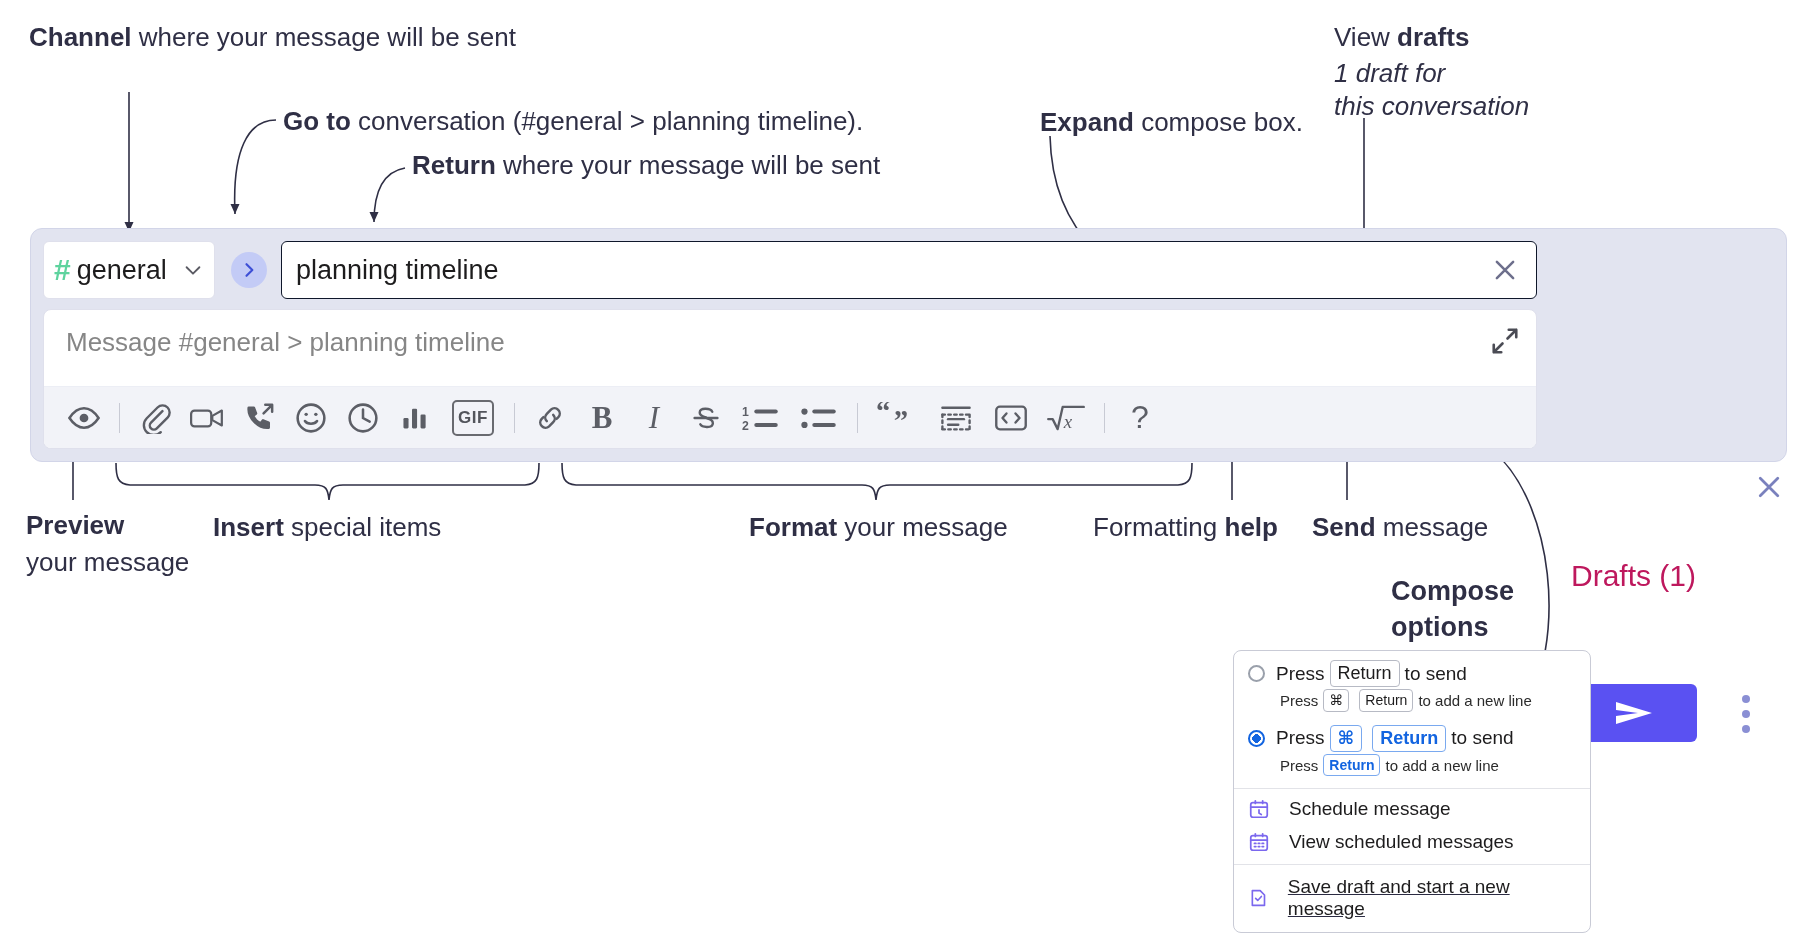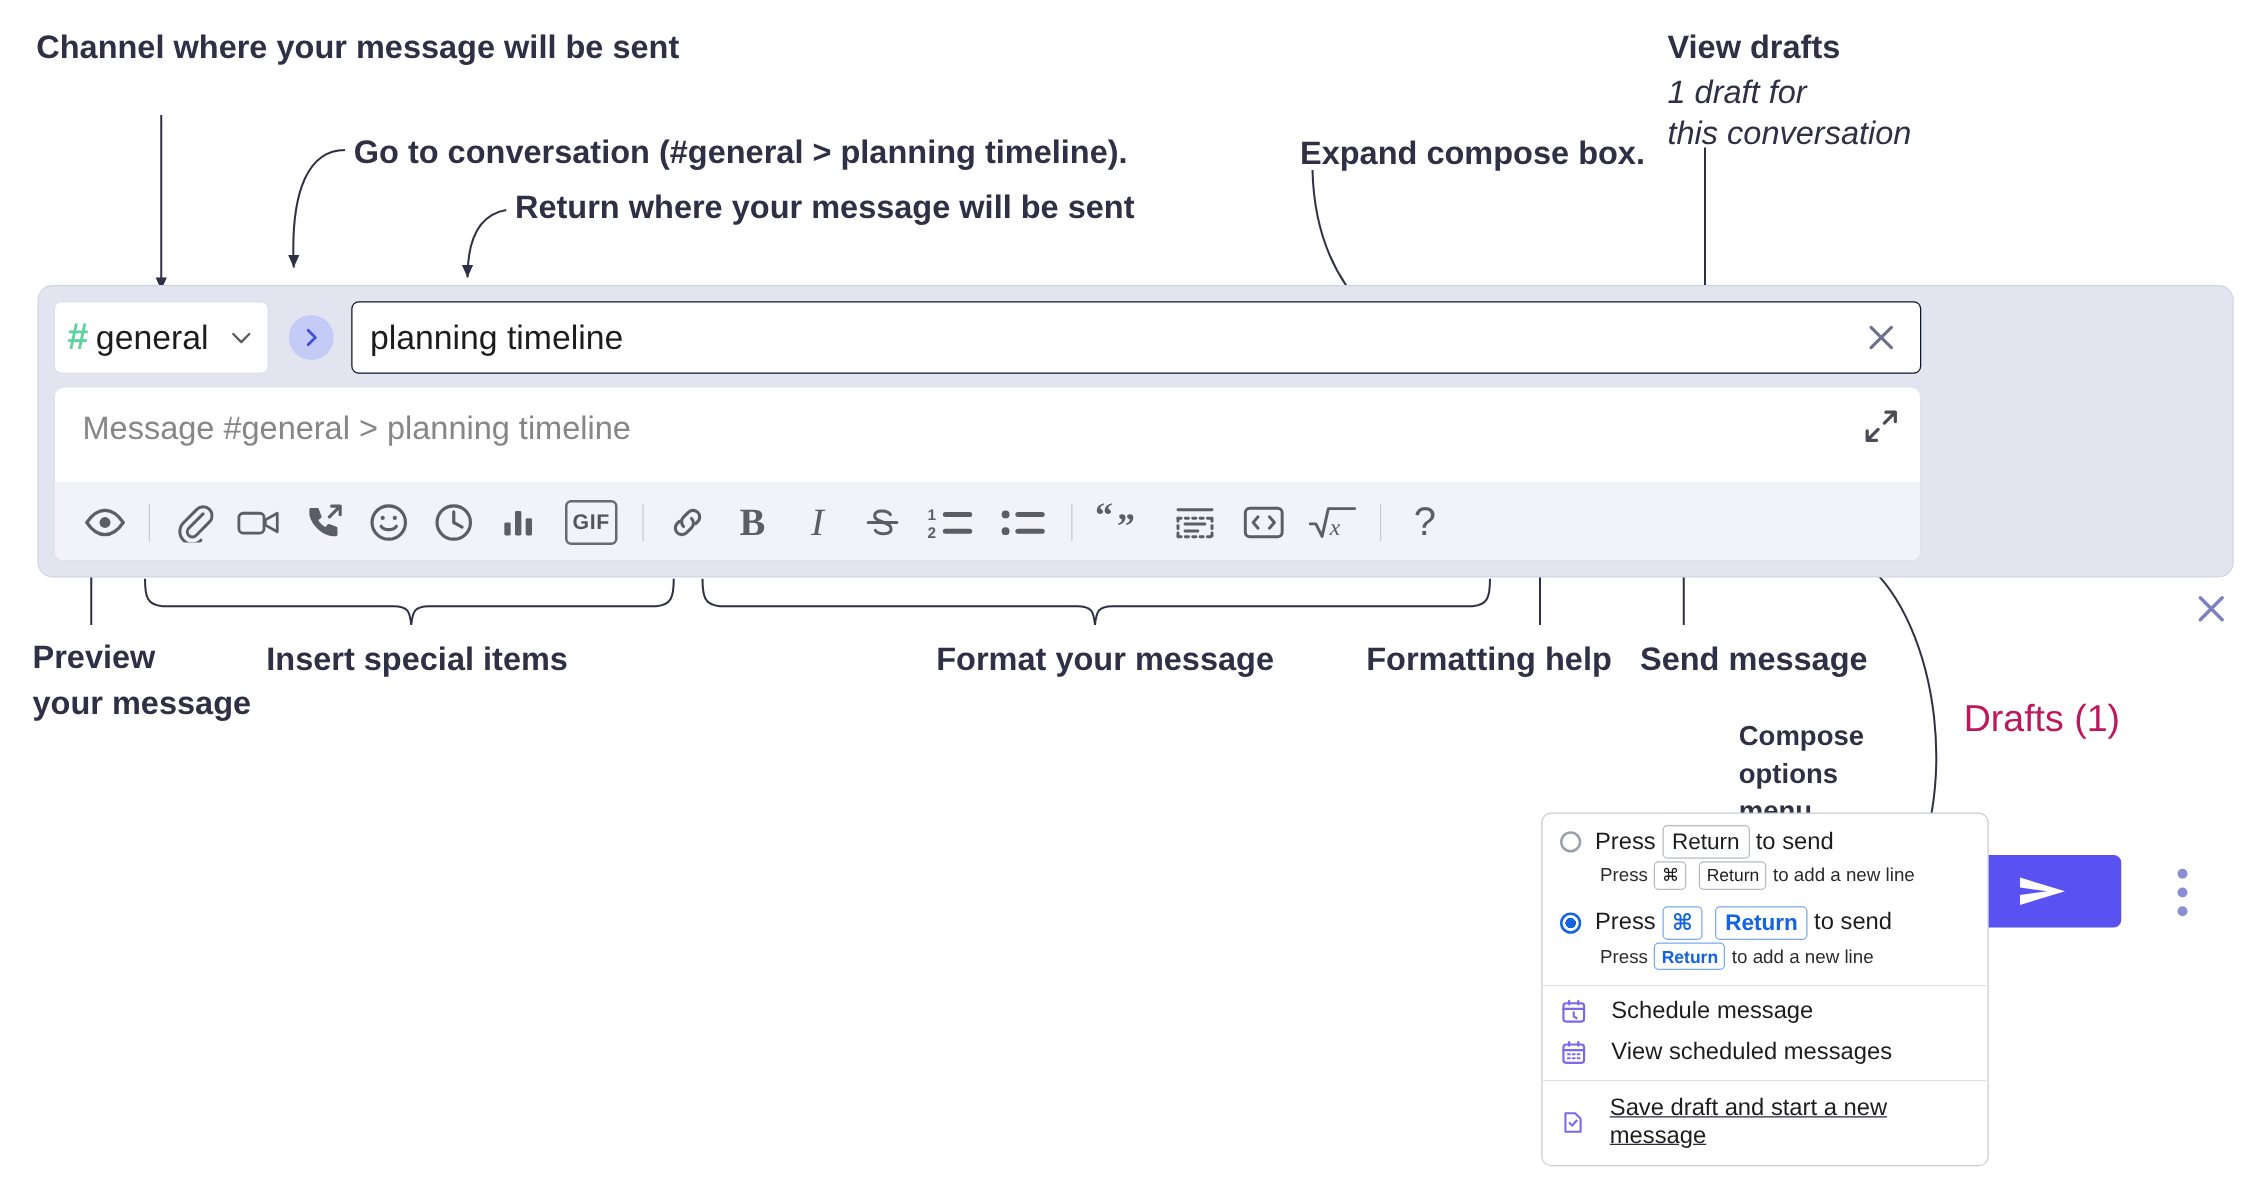--- a/index.html
+++ b/index.html
@@ -9,21 +9,21 @@
     font-family:"Liberation Sans","DejaVu Sans",sans-serif;
     color:#2b2b42;
     overflow:hidden;
   }
   .abs{position:absolute;}
 
   
   .ann{position:absolute;color:#2f2f45;line-height:1.18;white-space:nowrap;}
   .ann b{font-weight:bold;text-align:right;}
   .ann i{font-style:italic;}
-  .ann .lt{font-weight:bold;}
+  .ann .lt{font-weight:normal;}
 
   
   #compose-widget{
     position:absolute;left:30px;top:228px;width:1757px;height:234px;
     background:#e2e4f0;border:1px solid #d2d5e8;border-radius:12px;
     box-sizing:border-box;
   }
   #compose-inner{
     position:absolute;left:12px;top:12px;width:1494px;height:208px;
   }
@@ -158,21 +158,21 @@
 </div>
 
 <div class="ann" style="left:1093px;top:512px;font-size:26px;">
   <span class="lt">Formatting </span><b>help</b>
 </div>
 
 <div class="ann" style="left:1312px;top:512px;font-size:26px;">
   <b>Send</b><span class="lt"> message</span>
 </div>
 
-<div class="ann" style="left:1391px;top:576px;font-size:22px;">
+<div class="ann" style="left:1391px;top:576px;font-size:27px;">
   <div><b>Compose</b></div>
   <div style="margin-top:4px;"><b>options</b></div>
   <div style="margin-top:4px;"><span class="lt">menu</span></div>
 </div>
 
 <svg class="abs" style="left:0;top:0;" width="1814" height="944" fill="none" stroke="#2f2f45" stroke-width="1.6">
 
   <path d="M129 92 L129 232"></path>
   <path d="M129 232 l-4.5 -10 h9 z" fill="#2f2f45" stroke="none"></path>
 

